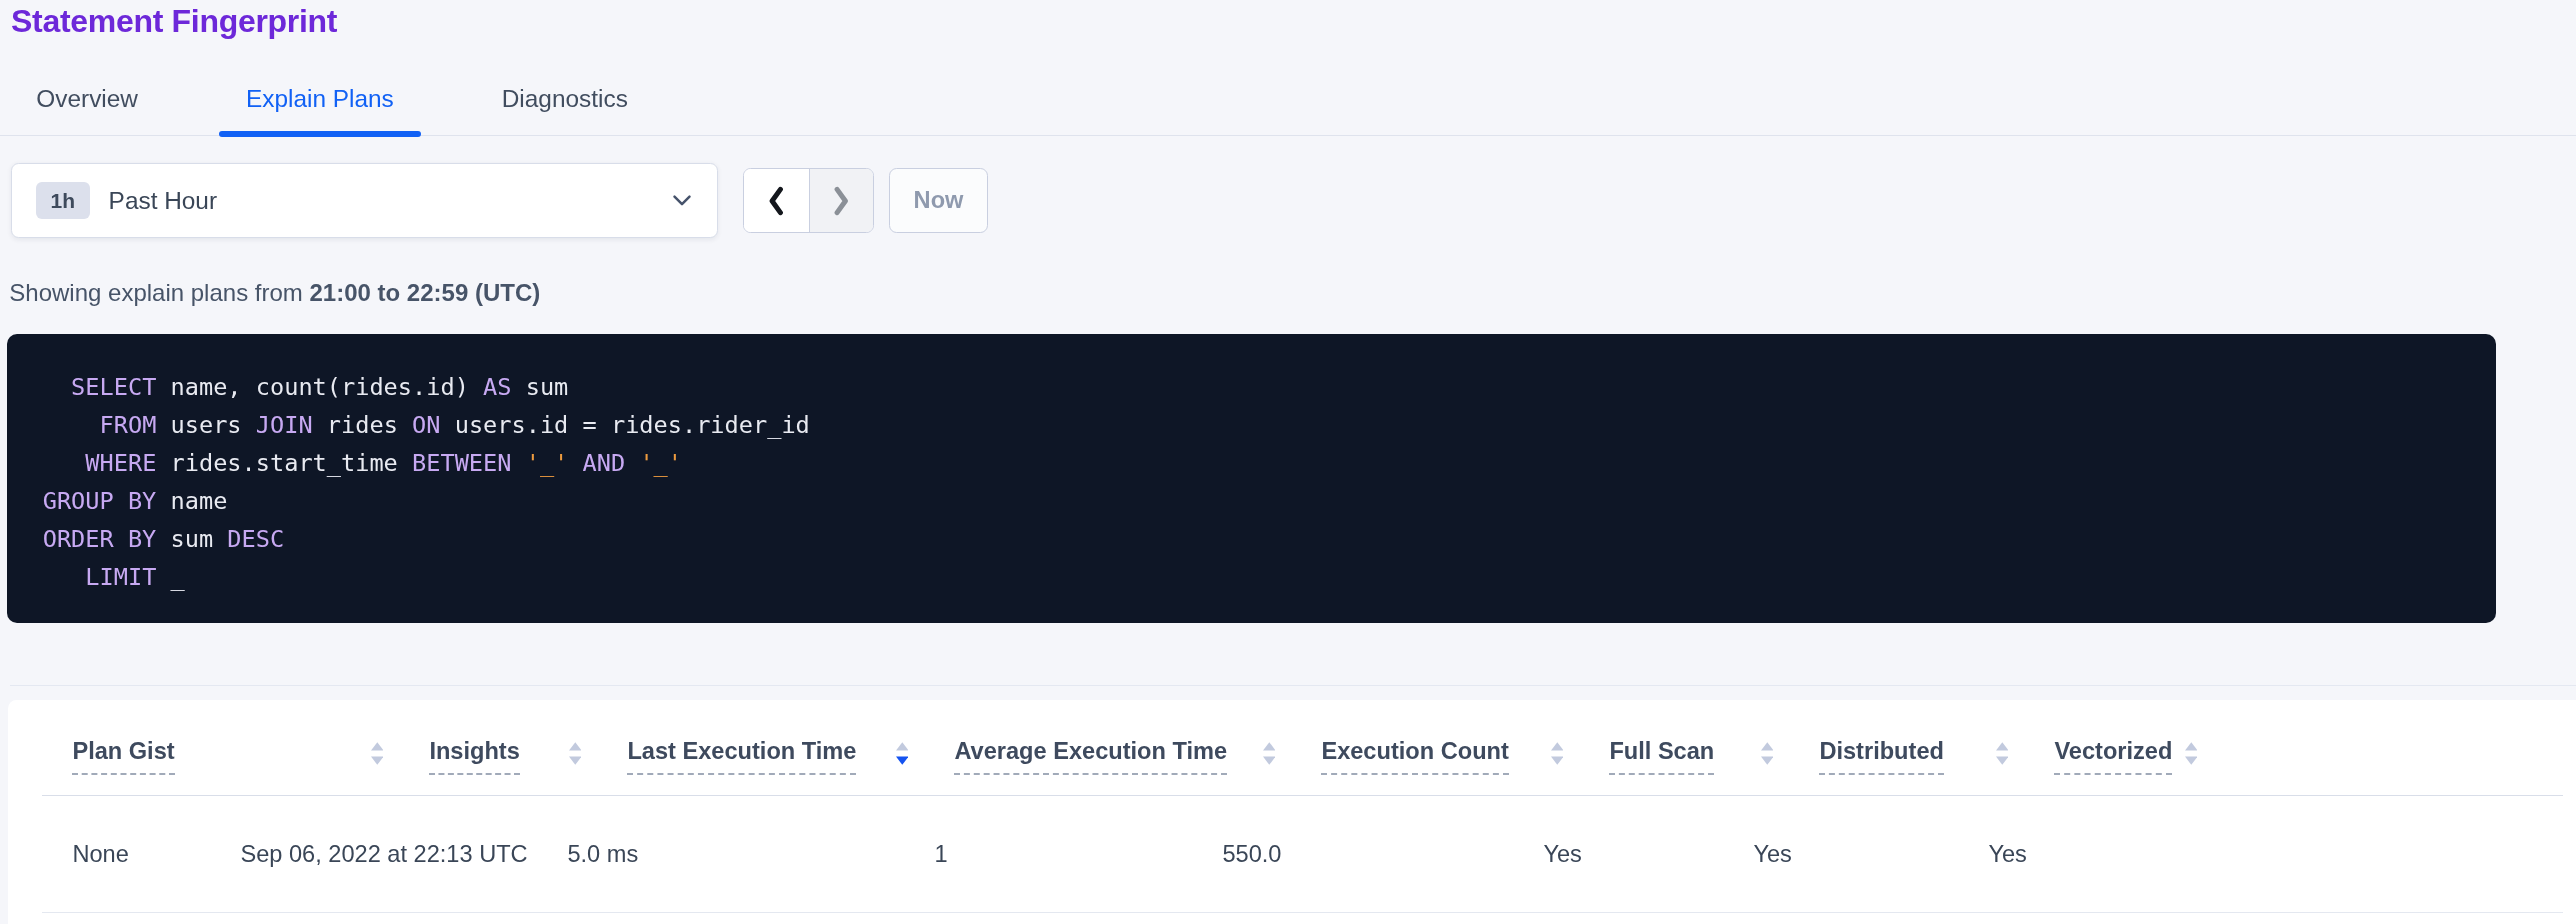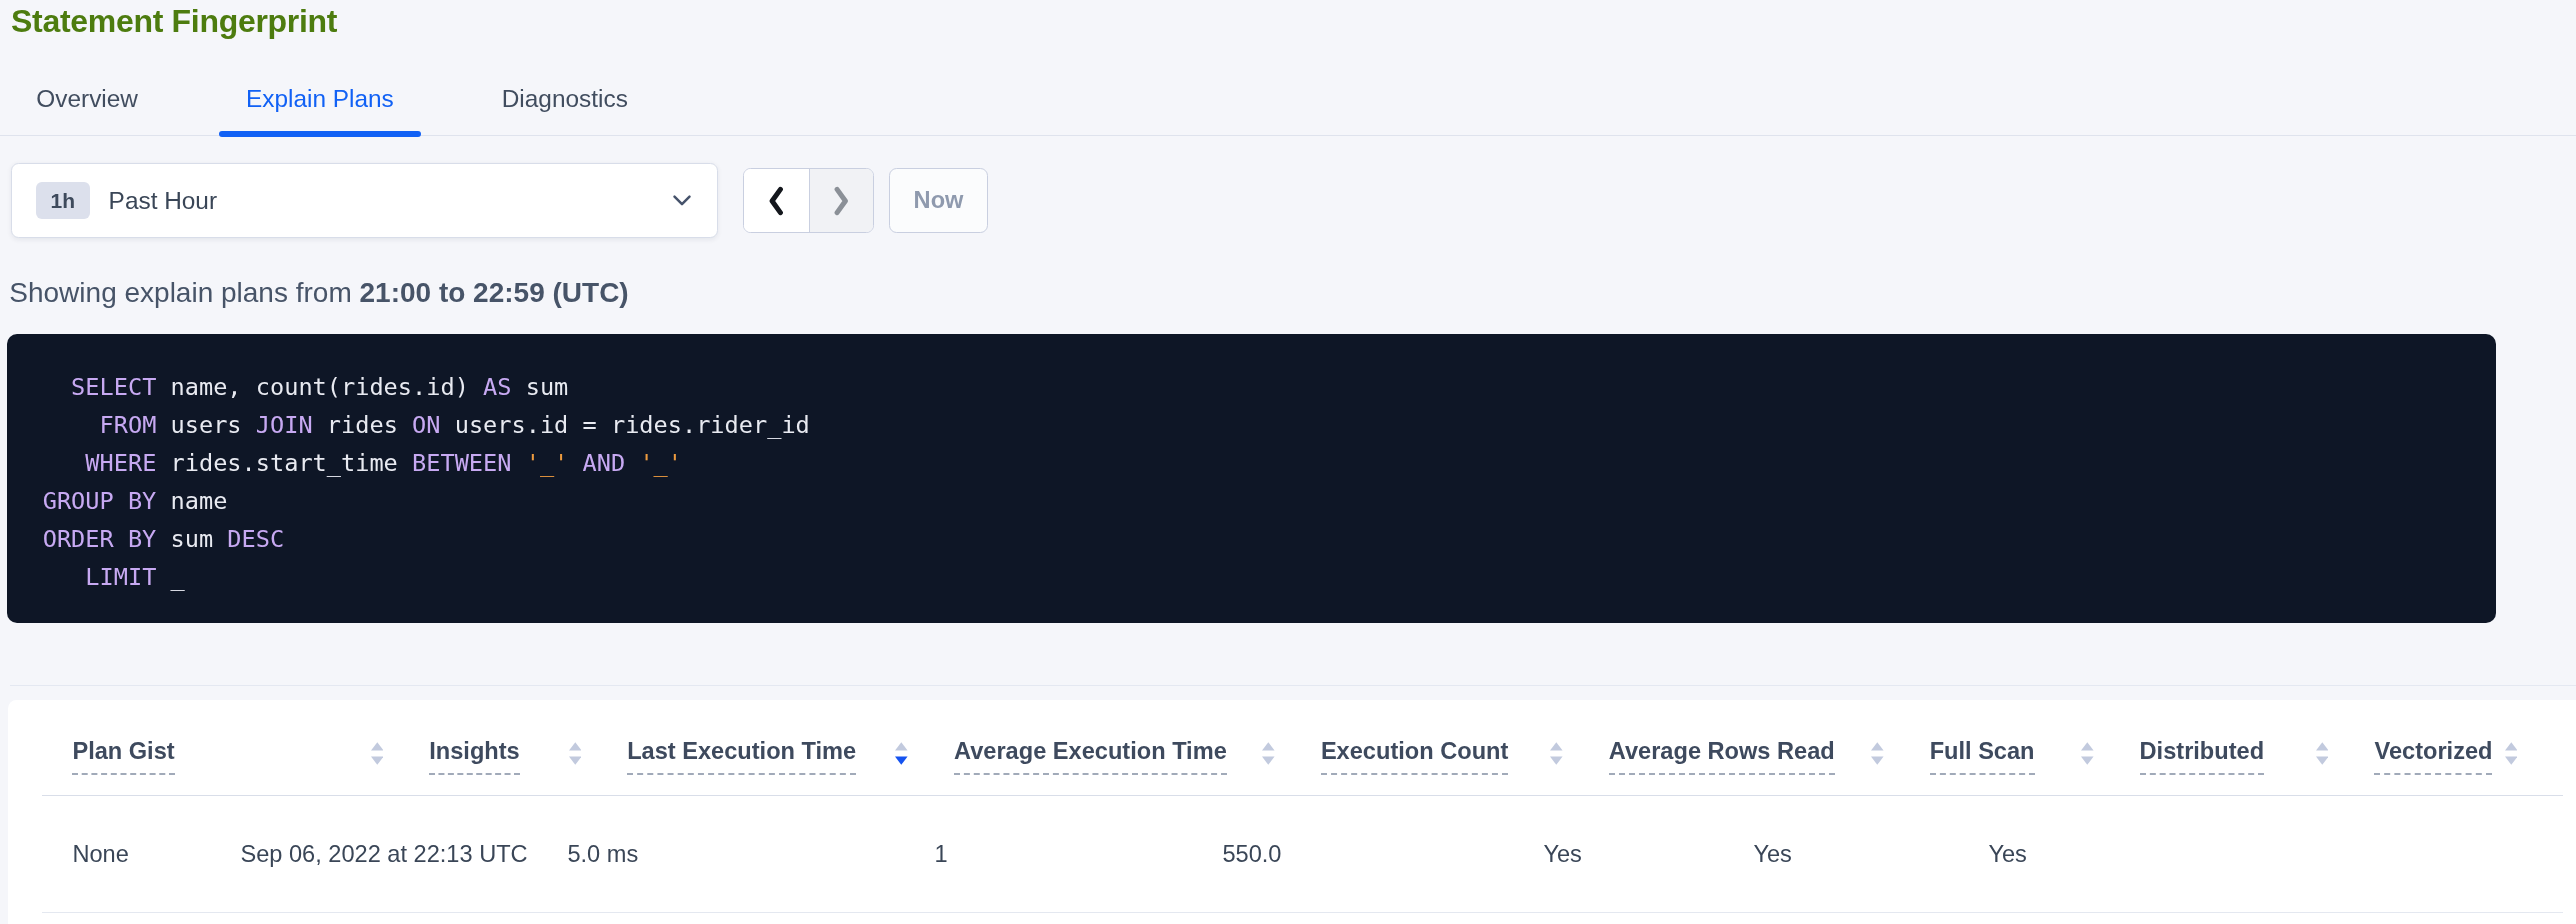--- a/index.html
+++ b/index.html
@@ -13,21 +13,21 @@
     --sort-active: #1553f0;
     --kw: #c7a9f2;
     --ident: #e8eaf1;
     --lit: #ed9b3f;
     --codebg: #0e1626;
   }
 
   
   .page-title {
     position: absolute; left: 11px; top: 3.4px;
-    font-size: 32px; font-weight: 700; color: #4d7c0f; letter-spacing: -0.3px;
+    font-size: 32px; font-weight: 700; color: #6d28d9; letter-spacing: -0.3px;
   }
 
   
   .tabbar {
     position: absolute; top: 74px; left: 0; right: 0; height: 62px;
     border-bottom: 0.8px solid #dfe3ed;
     display: flex; padding-left: 9.3px; gap: 54px;
   }
   .tab {
     position: relative; height: 62px; padding: 0 27px;
@@ -70,21 +70,21 @@
   .now-btn {
     margin-left: 15px; width: 99px; height: 65px;
     border: 0.8px solid #c9cfe0; border-radius: 7.6px; background: #fbfcfd;
     font-family: inherit; font-size: 23.6px; font-weight: 600; color: #8f9aae;
     cursor: default;
   }
 
   
   .status-line {
     position: absolute; top: 276px; left: 9.3px;
-    font-size: 28px; color: #475468; line-height: 34px;
+    font-size: 24px; color: #475468; line-height: 34px;
   }
   .status-line b { font-weight: 700; }
 
   
   .sql-box {
     position: absolute; top: 334px; left: 6.7px; width: 2489px; height: 289px;
     background: var(--codebg); border-radius: 10px;
     padding: 34px 17px 16px 36px;
     font-family: "DejaVu Sans Mono", "Liberation Mono", monospace;
     font-size: 23.6px; line-height: 38px;
@@ -199,27 +199,20 @@
             <path d="M0 17 L15 17 L7.5 27 Z" fill="#c2cade"></path>
           </svg>
         </div>
         <div class="th" style="width: 288px;">
           <span class="th-label">Execution Count</span>
           <svg class="sort-icon" width="12.6" height="23" viewBox="0 0 15 27">
             <path d="M7.5 0 L15 10 L0 10 Z" fill="#c2cade"></path>
             <path d="M0 17 L15 17 L7.5 27 Z" fill="#c2cade"></path>
           </svg>
         </div>
-        <div class="th" style="width: 321px;">
-          <span class="th-label">Average Rows Read</span>
-          <svg class="sort-icon" width="12.6" height="23" viewBox="0 0 15 27">
-            <path d="M7.5 0 L15 10 L0 10 Z" fill="#c2cade"></path>
-            <path d="M0 17 L15 17 L7.5 27 Z" fill="#c2cade"></path>
-          </svg>
-        </div>
         <div class="th" style="width: 210px;">
           <span class="th-label">Full Scan</span>
           <svg class="sort-icon" width="12.6" height="23" viewBox="0 0 15 27">
             <path d="M7.5 0 L15 10 L0 10 Z" fill="#c2cade"></path>
             <path d="M0 17 L15 17 L7.5 27 Z" fill="#c2cade"></path>
           </svg>
         </div>
         <div class="th" style="width: 235px;">
           <span class="th-label">Distributed</span>
           <svg class="sort-icon" width="12.6" height="23" viewBox="0 0 15 27">

